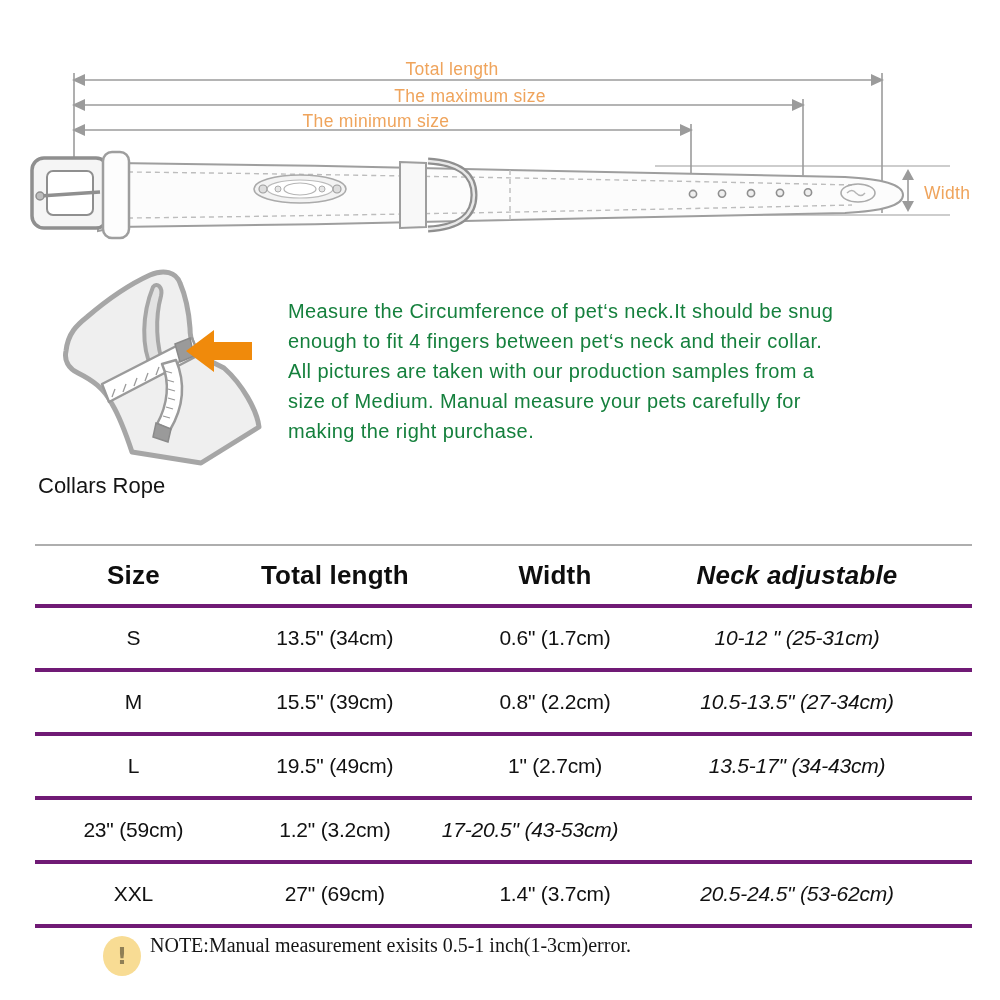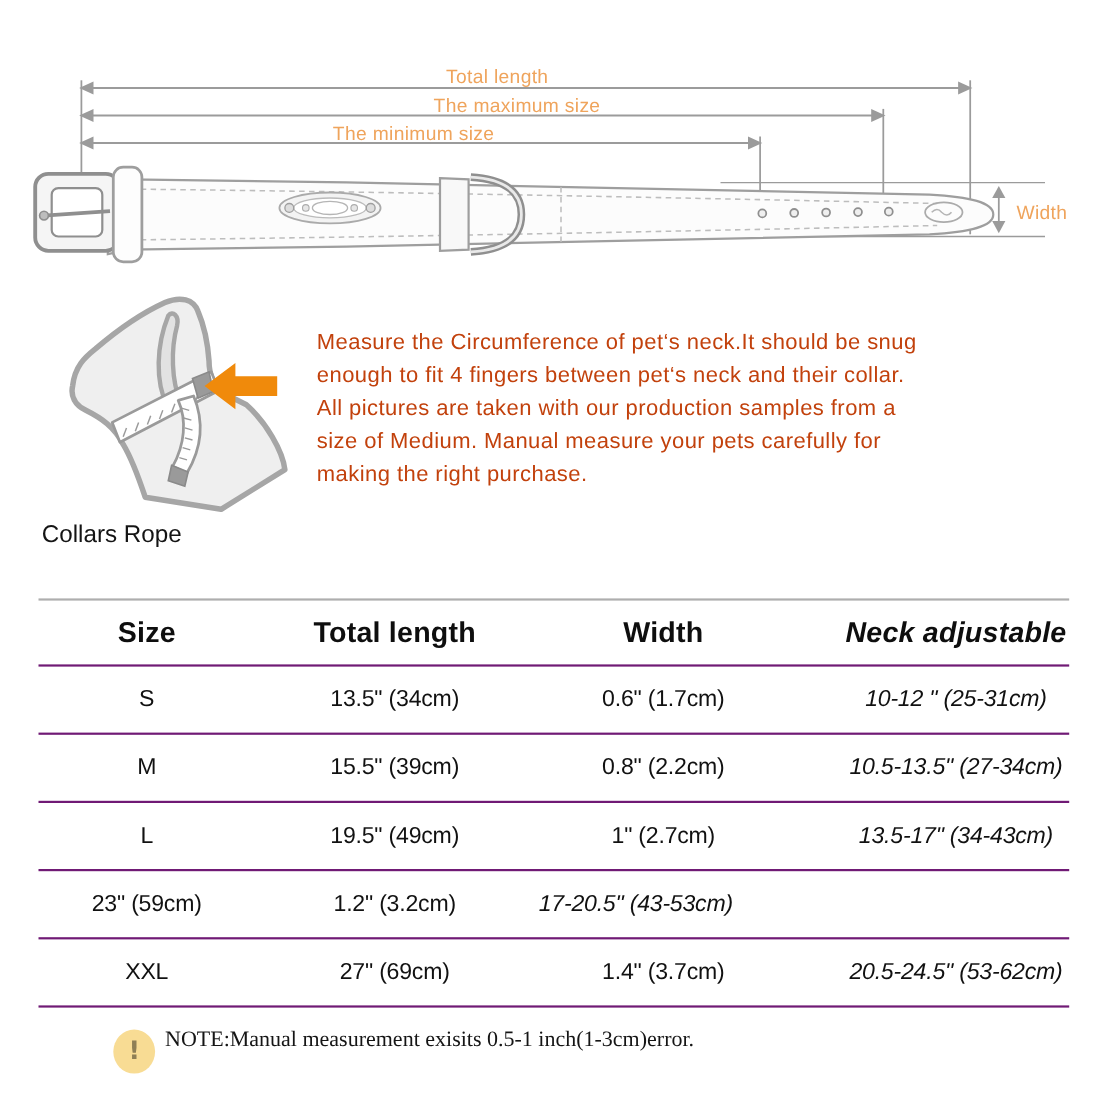--- a/index.html
+++ b/index.html
@@ -8,28 +8,28 @@
     font-family:"Liberation Sans","DejaVu Sans",sans-serif;color:#1c1c1c;
   }
   .abs{position:absolute;}
   
   .dim-label{
     position:absolute;color:#EFA45C;font-size:17.5px;letter-spacing:.3px;
     text-align:center;white-space:nowrap;
   }
   
   .para{position:absolute;left:288px;top:296px;width:680px;}
-  .para .line{font-size:20px;line-height:30px;letter-spacing:.4px;color:#c2410c;white-space:nowrap;}
+  .para .line{font-size:20px;line-height:30px;letter-spacing:.4px;color:#15803d;white-space:nowrap;}
   
   .table-title{position:absolute;left:38px;top:473px;font-size:22px;color:#141414;}
   
   .size-table{position:absolute;left:35px;top:544px;width:937px;border-top:2px solid #aeaeae;}
   .t-row{
     display:grid;grid-template-columns:21% 22% 25% 32%;
-    align-items:center;border-bottom:2px solid #701a75;gap:24px;
+    align-items:center;border-bottom:4px solid #701a75;
   }
   .t-row.header{height:58px;}
   .t-row.body{height:60px;}
   .t-cell{text-align:center;}
   .t-row.header .t-cell{font-size:26px;font-weight:bold;letter-spacing:.2px;color:#0e0e0e;}
   .t-row.body .t-cell{font-size:21px;letter-spacing:-0.2px;color:#111;}
   .t-cell.c4{padding-right:50px;font-style:italic;}
   
   .note-icon{
     position:absolute;left:103px;top:936px;width:38px;height:40px;border-radius:50%;

